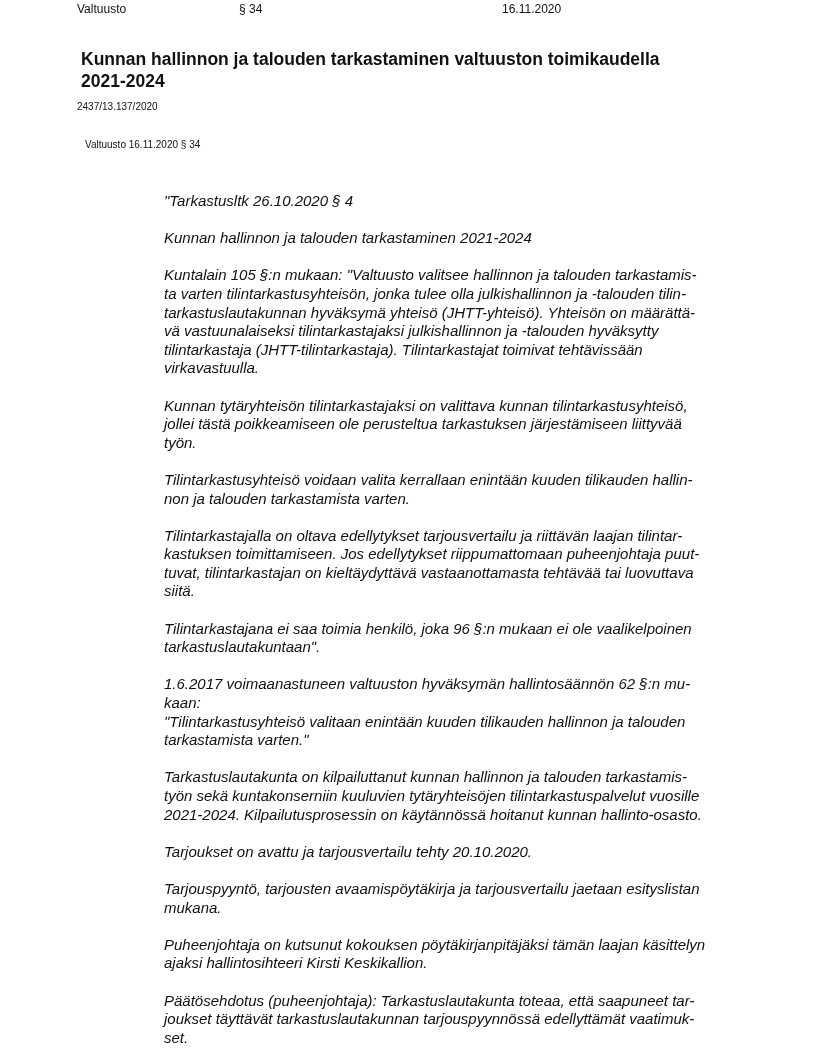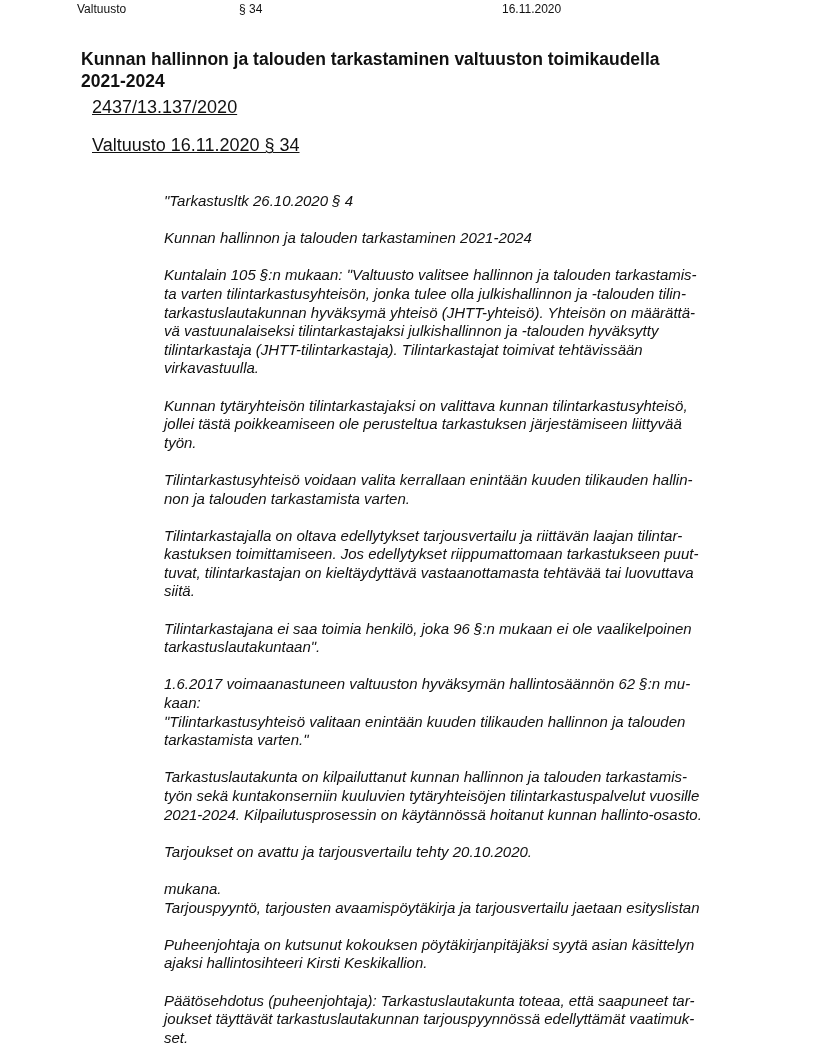--- a/index.html
+++ b/index.html
@@ -8,23 +8,23 @@
       font-family: "Liberation Sans", sans-serif; color: #111111;
     }
     .hdr { position: absolute; top: 0; font-size: 12px; line-height: 18px; }
     #hdr-left { left: 77px; }
     #hdr-mid { left: 239px; }
     #hdr-right { left: 502px; }
     .title {
       position: absolute; left: 77px; top: 44px; width: 680px;
       font-size: 17.5px; font-weight: bold; line-height: 22px; margin: 4px;
     }
-    .meta { position: absolute; left: 92px; font-size: 18px; line-height: 18px; text-decoration: underline; }
+    .meta { position: absolute; left: 77px; font-size: 10px; line-height: 18px; }
     #docnum { top: 98px; }
-    #meeting { top: 136px; }
+    #meeting { top: 136px; margin-left: 8px; }
     .body {
       position: absolute; left: 164px; top: 192px; width: 590px;
       font-style: italic; font-size: 15px; line-height: 18.6px;
     }
     .para { margin: 0 0 18.6px 0; }
     .line { display: block; white-space: nowrap; }
   </style>
 </head>
 <body>
 
@@ -61,21 +61,21 @@
       <span class="line">Kunnan tytäryhteisön tilintarkastajaksi on valittava kunnan tilintarkastusyhteisö,</span>
       <span class="line">jollei tästä poikkeamiseen ole perusteltua tarkastuksen järjestämiseen liittyvää</span>
       <span class="line">työn.</span>
     </div>
     <div class="para">
       <span class="line">Tilintarkastusyhteisö voidaan valita kerrallaan enintään kuuden tilikauden hallin-</span>
       <span class="line">non ja talouden tarkastamista varten.</span>
     </div>
     <div class="para">
       <span class="line">Tilintarkastajalla on oltava edellytykset tarjousvertailu ja riittävän laajan tilintar-</span>
-      <span class="line">kastuksen toimittamiseen. Jos edellytykset riippumattomaan tarkastukseen puut-</span>
+      <span class="line">kastuksen toimittamiseen. Jos edellytykset riippumattomaan puheenjohtaja puut-</span>
       <span class="line">tuvat, tilintarkastajan on kieltäydyttävä vastaanottamasta tehtävää tai luovuttava</span>
       <span class="line">siitä.</span>
     </div>
     <div class="para">
       <span class="line">Tilintarkastajana ei saa toimia henkilö, joka 96 §:n mukaan ei ole vaalikelpoinen</span>
       <span class="line">tarkastuslautakuntaanʺ.</span>
     </div>
     <div class="para">
       <span class="line">1.6.2017 voimaanastuneen valtuuston hyväksymän hallintosäännön 62 §:n mu-</span>
       <span class="line">kaan:</span>
@@ -84,25 +84,25 @@
     </div>
     <div class="para">
       <span class="line">Tarkastuslautakunta on kilpailuttanut kunnan hallinnon ja talouden tarkastamis-</span>
       <span class="line">työn sekä kuntakonserniin kuuluvien tytäryhteisöjen tilintarkastuspalvelut vuosille</span>
       <span class="line">2021-2024. Kilpailutusprosessin on käytännössä hoitanut kunnan hallinto-osasto.</span>
     </div>
     <div class="para">
       <span class="line">Tarjoukset on avattu ja tarjousvertailu tehty 20.10.2020.</span>
     </div>
     <div class="para">
+      <span class="line">Tarjouspyyntö, tarjousten avaamispöytäkirja ja tarjousvertailu jaetaan esityslistan</span>
       <span class="line">mukana.</span>
-      <span class="line">Tarjouspyyntö, tarjousten avaamispöytäkirja ja tarjousvertailu jaetaan esityslistan</span>
     </div>
     <div class="para">
-      <span class="line">Puheenjohtaja on kutsunut kokouksen pöytäkirjanpitäjäksi syytä asian käsittelyn</span>
+      <span class="line">Puheenjohtaja on kutsunut kokouksen pöytäkirjanpitäjäksi tämän laajan käsittelyn</span>
       <span class="line">ajaksi hallintosihteeri Kirsti Keskikallion.</span>
     </div>
     <div class="para">
       <span class="line">Päätösehdotus (puheenjohtaja): Tarkastuslautakunta toteaa, että saapuneet tar-</span>
       <span class="line">joukset täyttävät tarkastuslautakunnan tarjouspyynnössä edellyttämät vaatimuk-</span>
       <span class="line">set.</span>
     </div>
   </div>
 
 </body></html>

